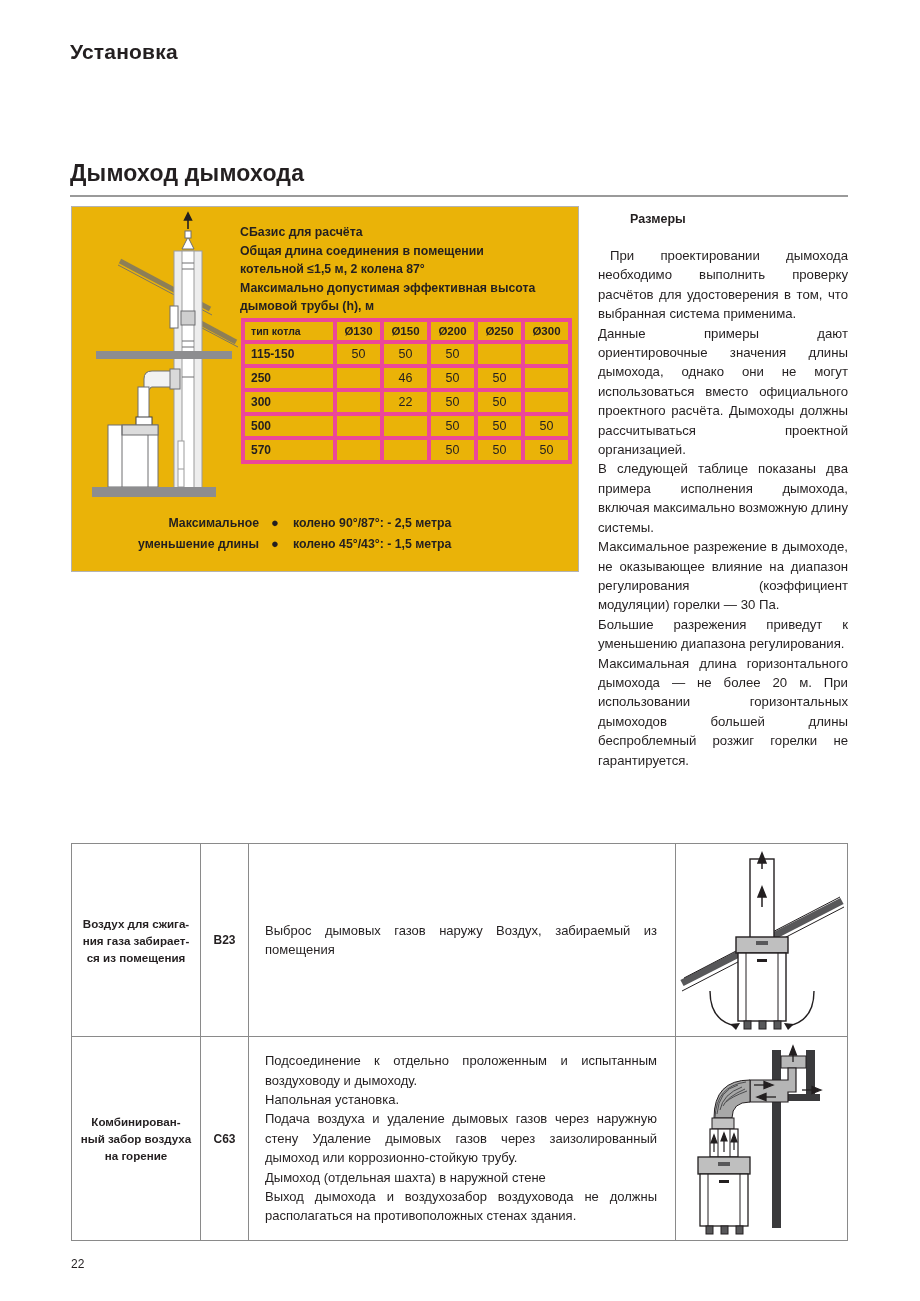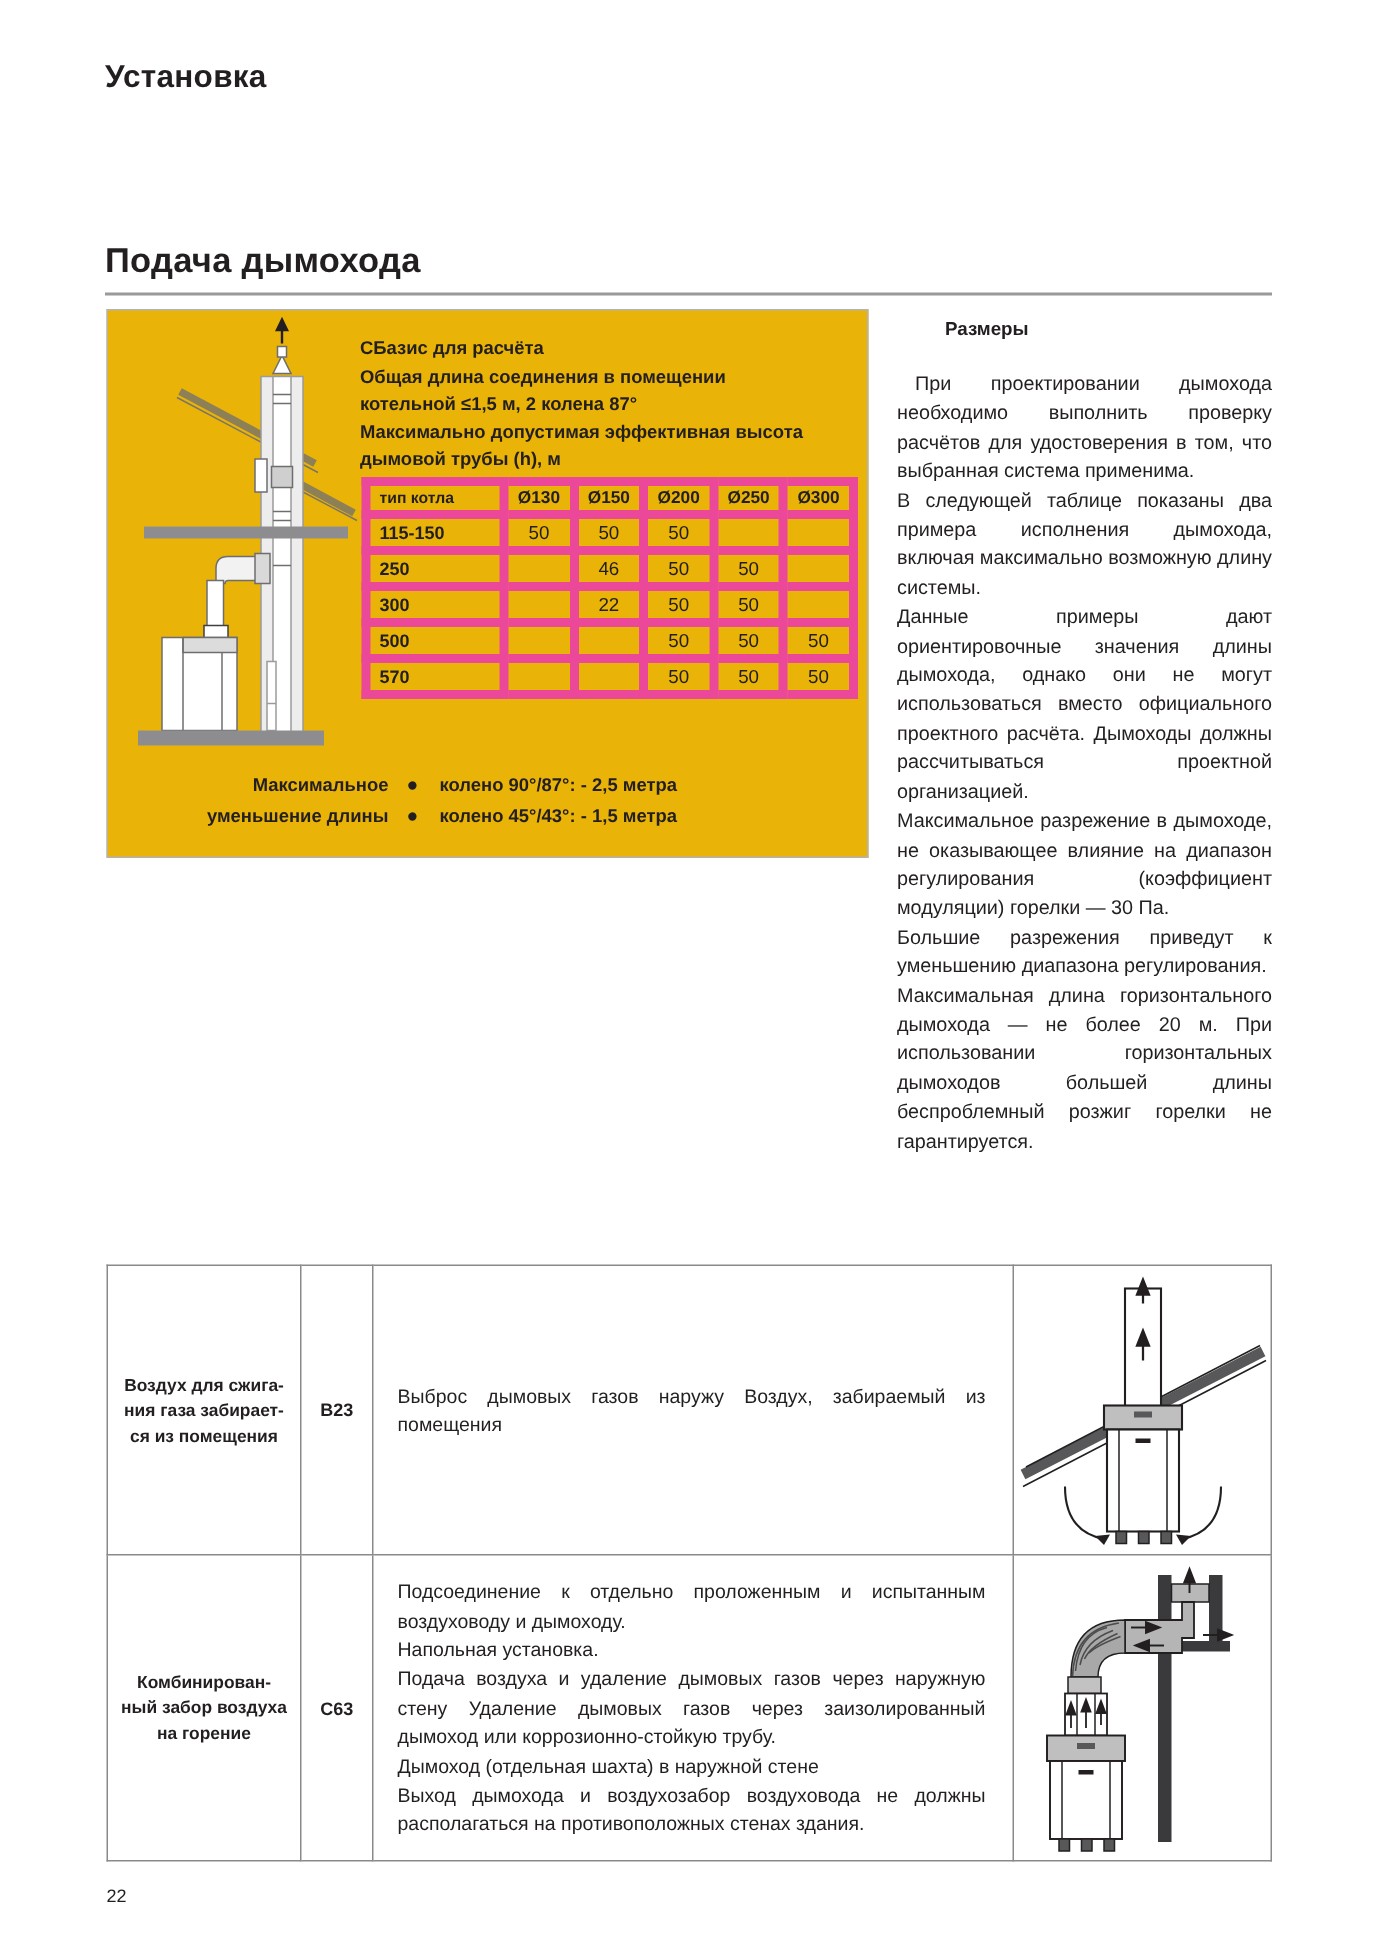--- a/index.html
+++ b/index.html
@@ -36,21 +36,21 @@
     position:absolute;left:168px;top:16px;width:330px;
     font-size:12.3px;font-weight:bold;line-height:18.6px;color:#231f20;
   }
 
   
   .dtable{
     position:absolute;left:169px;top:111px;width:331px;
     border-collapse:collapse;table-layout:fixed;
   }
   .dtable td,.dtable th{
-    border:6px solid #ec4899;height:22px;padding:0 6px;
+    border:4px solid #ec4899;height:22px;padding:0 6px;
     font-size:11.5px;text-align:center;color:#231f20;
     font-weight:normal;box-sizing:border-box;
   }
   .dtable .col-type{width:92px;text-align:left;}
   .dtable thead th{font-weight:bold;font-size:11.5px;}
   .dtable thead th.col-type{font-size:10.5px;font-weight:bold;}
   .dtable tbody td.col-type{font-weight:bold;font-size:12px;}
   .dtable tbody td{height:24px;font-size:12.5px;}
 
   
@@ -98,21 +98,21 @@
 
   svg{display:block;}
 </style>
 </head>
 <body>
 
 <div class="page">
 
   <div class="chapter-title">Установка</div>
 
-  <div class="section-title">Подача дымохода</div>
+  <div class="section-title">Дымоход дымохода</div>
 
   <div class="section-rule"></div>
 
   <div class="panel">
 
     <div class="panel-figure">
       <svg width="148" height="318" viewBox="0 0 148 318">
 
         <g stroke="#6e6e70" fill="none">
           <path d="M28 50 L118 98" stroke-width="5" stroke-linecap="butt" opacity=".75"></path>
@@ -239,22 +239,22 @@
         <div class="bl-left">уменьшение длины</div>
         <div class="bl-dot">●</div>
         <div class="bl-text">колено 45°/43°: - 1,5 метра</div>
       </div>
     </div>
   </div>
 
   <div class="rcol">
     <h4>Размеры</h4>
     <p class="indent">При проектировании дымохода необходимо выполнить проверку расчётов для удостоверения в том, что выбранная система применима.</p>
+    <p>Данные примеры дают ориентировочные значения длины дымохода, однако они не могут использоваться вместо официального проектного расчёта. Дымоходы должны рассчитываться проектной организацией.</p>
     <p>В следующей таблице показаны два примера исполнения дымохода, включая максимально возможную длину системы.</p>
-    <p>Данные примеры дают ориентировочные значения длины дымохода, однако они не могут использоваться вместо официального проектного расчёта. Дымоходы должны рассчитываться проектной организацией.</p>
     <p>Максимальное разрежение в дымоходе, не оказывающее влияние на диапазон регулирования (коэффициент модуляции) горелки — 30 Па.</p>
     <p>Большие разрежения приведут к уменьшению диапазона регулирования.</p>
     <p>Максимальная длина горизонтального дымохода — не более 20 м. При использовании горизонтальных дымоходов большей длины беспроблемный розжиг горелки не гарантируется.</p>
   </div>
 
   <table class="btable">
     <tbody>
       <tr class="row-b23">
         <td class="bt-c1">Воздух для сжига-ния газа забирает-ся из помещения</td>
         <td class="bt-c2">B23</td>

